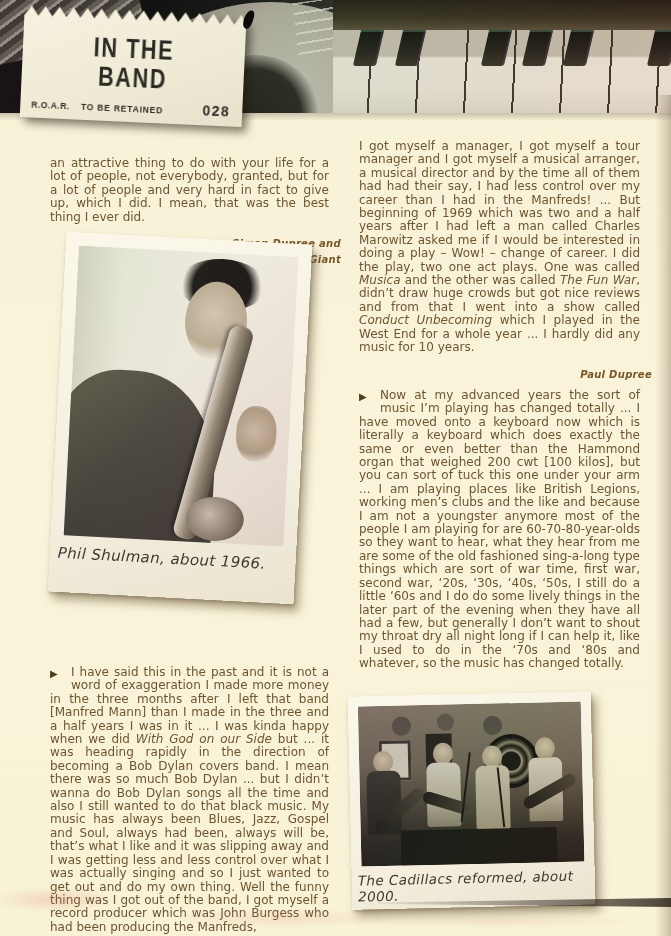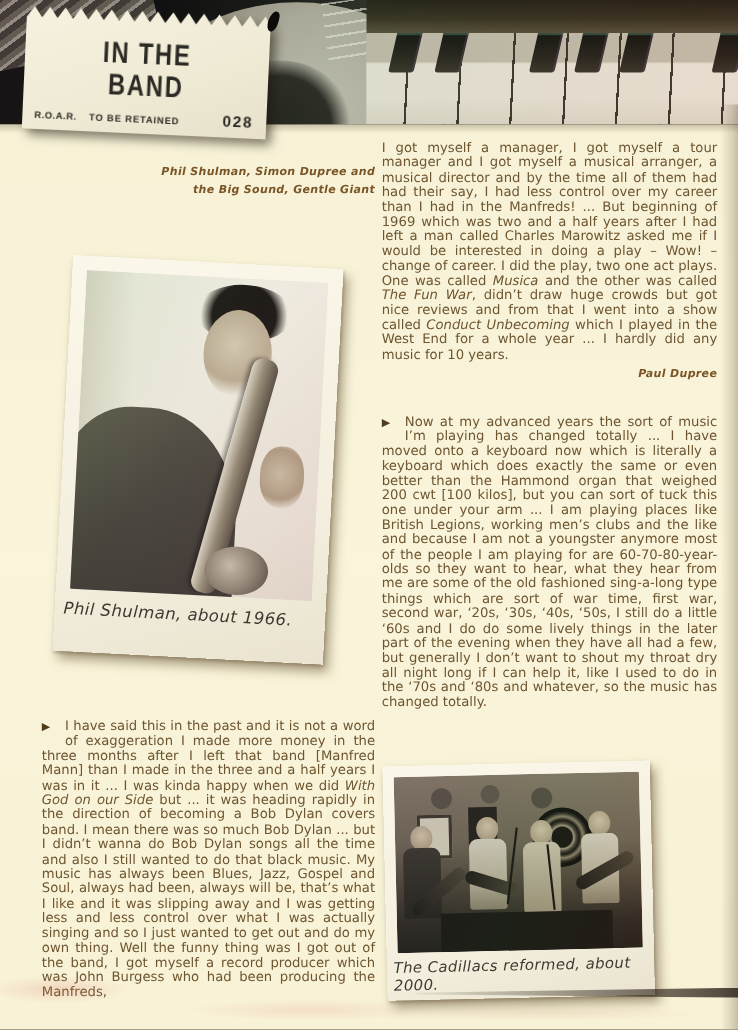--- a/index.html
+++ b/index.html
@@ -59,21 +59,21 @@
             display:flex; justify-content:space-between; align-items:baseline;
             font-family:"Liberation Sans", sans-serif; color:#2c2a25; }
   .ticket-roar { font-size:8.5px; font-weight:bold; letter-spacing:.5px; }
   .ticket-retained { font-size:8.5px; font-weight:bold; letter-spacing:.8px; margin-left:-28px; }
   .ticket-number { font-size:14px; font-weight:bold; letter-spacing:1.5px; }
   .ink-mark-shape { position:absolute; left:244px; top:10px; width:9px; height:19px; z-index:6;
             background:#0d0b09; border-radius:60% 40% 50% 50%; transform: rotate(18deg); }
 
   
   .flow-block { position:absolute; }
-  .body-text { font-size:12px; line-height:13.4px; text-align:justify; color:#6d5530; margin:0;
+  .body-text { font-size:12px; line-height:13.4px; text-align:justify; color:#6d5530; margin:12px;
                text-justify: inter-word; }
   .body-text i { font-style:italic; }
   .bullet { float:left; width:21px; height:26px; font-size:10px; line-height:16px; color:#4f3d1d; }
   .attr { text-align:right; font-style:italic; font-weight:bold; font-size:10px; line-height:15.5px;
           color:#7a5526; margin:4px 0 0 0; letter-spacing:.3px; }
 
   .block-l1 { left:38px; top:145px; width:303px; }
   .block-l2 { left:38px; top:654px; width:303px; }
   .block-r1 { left:347px; top:128px; width:305px; }
   .block-r2 { left:347px; top:377px; width:305px; }
@@ -198,20 +198,21 @@
         <span class="ticket-roar">R.O.A.R.</span>
         <span class="ticket-retained">TO BE RETAINED</span>
         <span class="ticket-number">028</span>
       </div>
     </div>
   </div>
 
   <div class="top-page-shadow"></div>
 
   <div class="flow-block block-l1">
+    <p class="body-text">an attractive thing to do with your life for a lot of people, not everybody, granted, but for a lot of people and very hard in fact to give up, which I did.  I mean, that was the best thing I ever did.</p>
     <div class="attr">
       <div>Phil Shulman, Simon Dupree and</div>
       <div>the Big Sound, Gentle Giant</div>
     </div>
   </div>
 
   <div class="polaroid polaroid1">
     <div class="photo photo1">
       <div class="ph1-bg"></div>
       <div class="ph1-light"></div>

